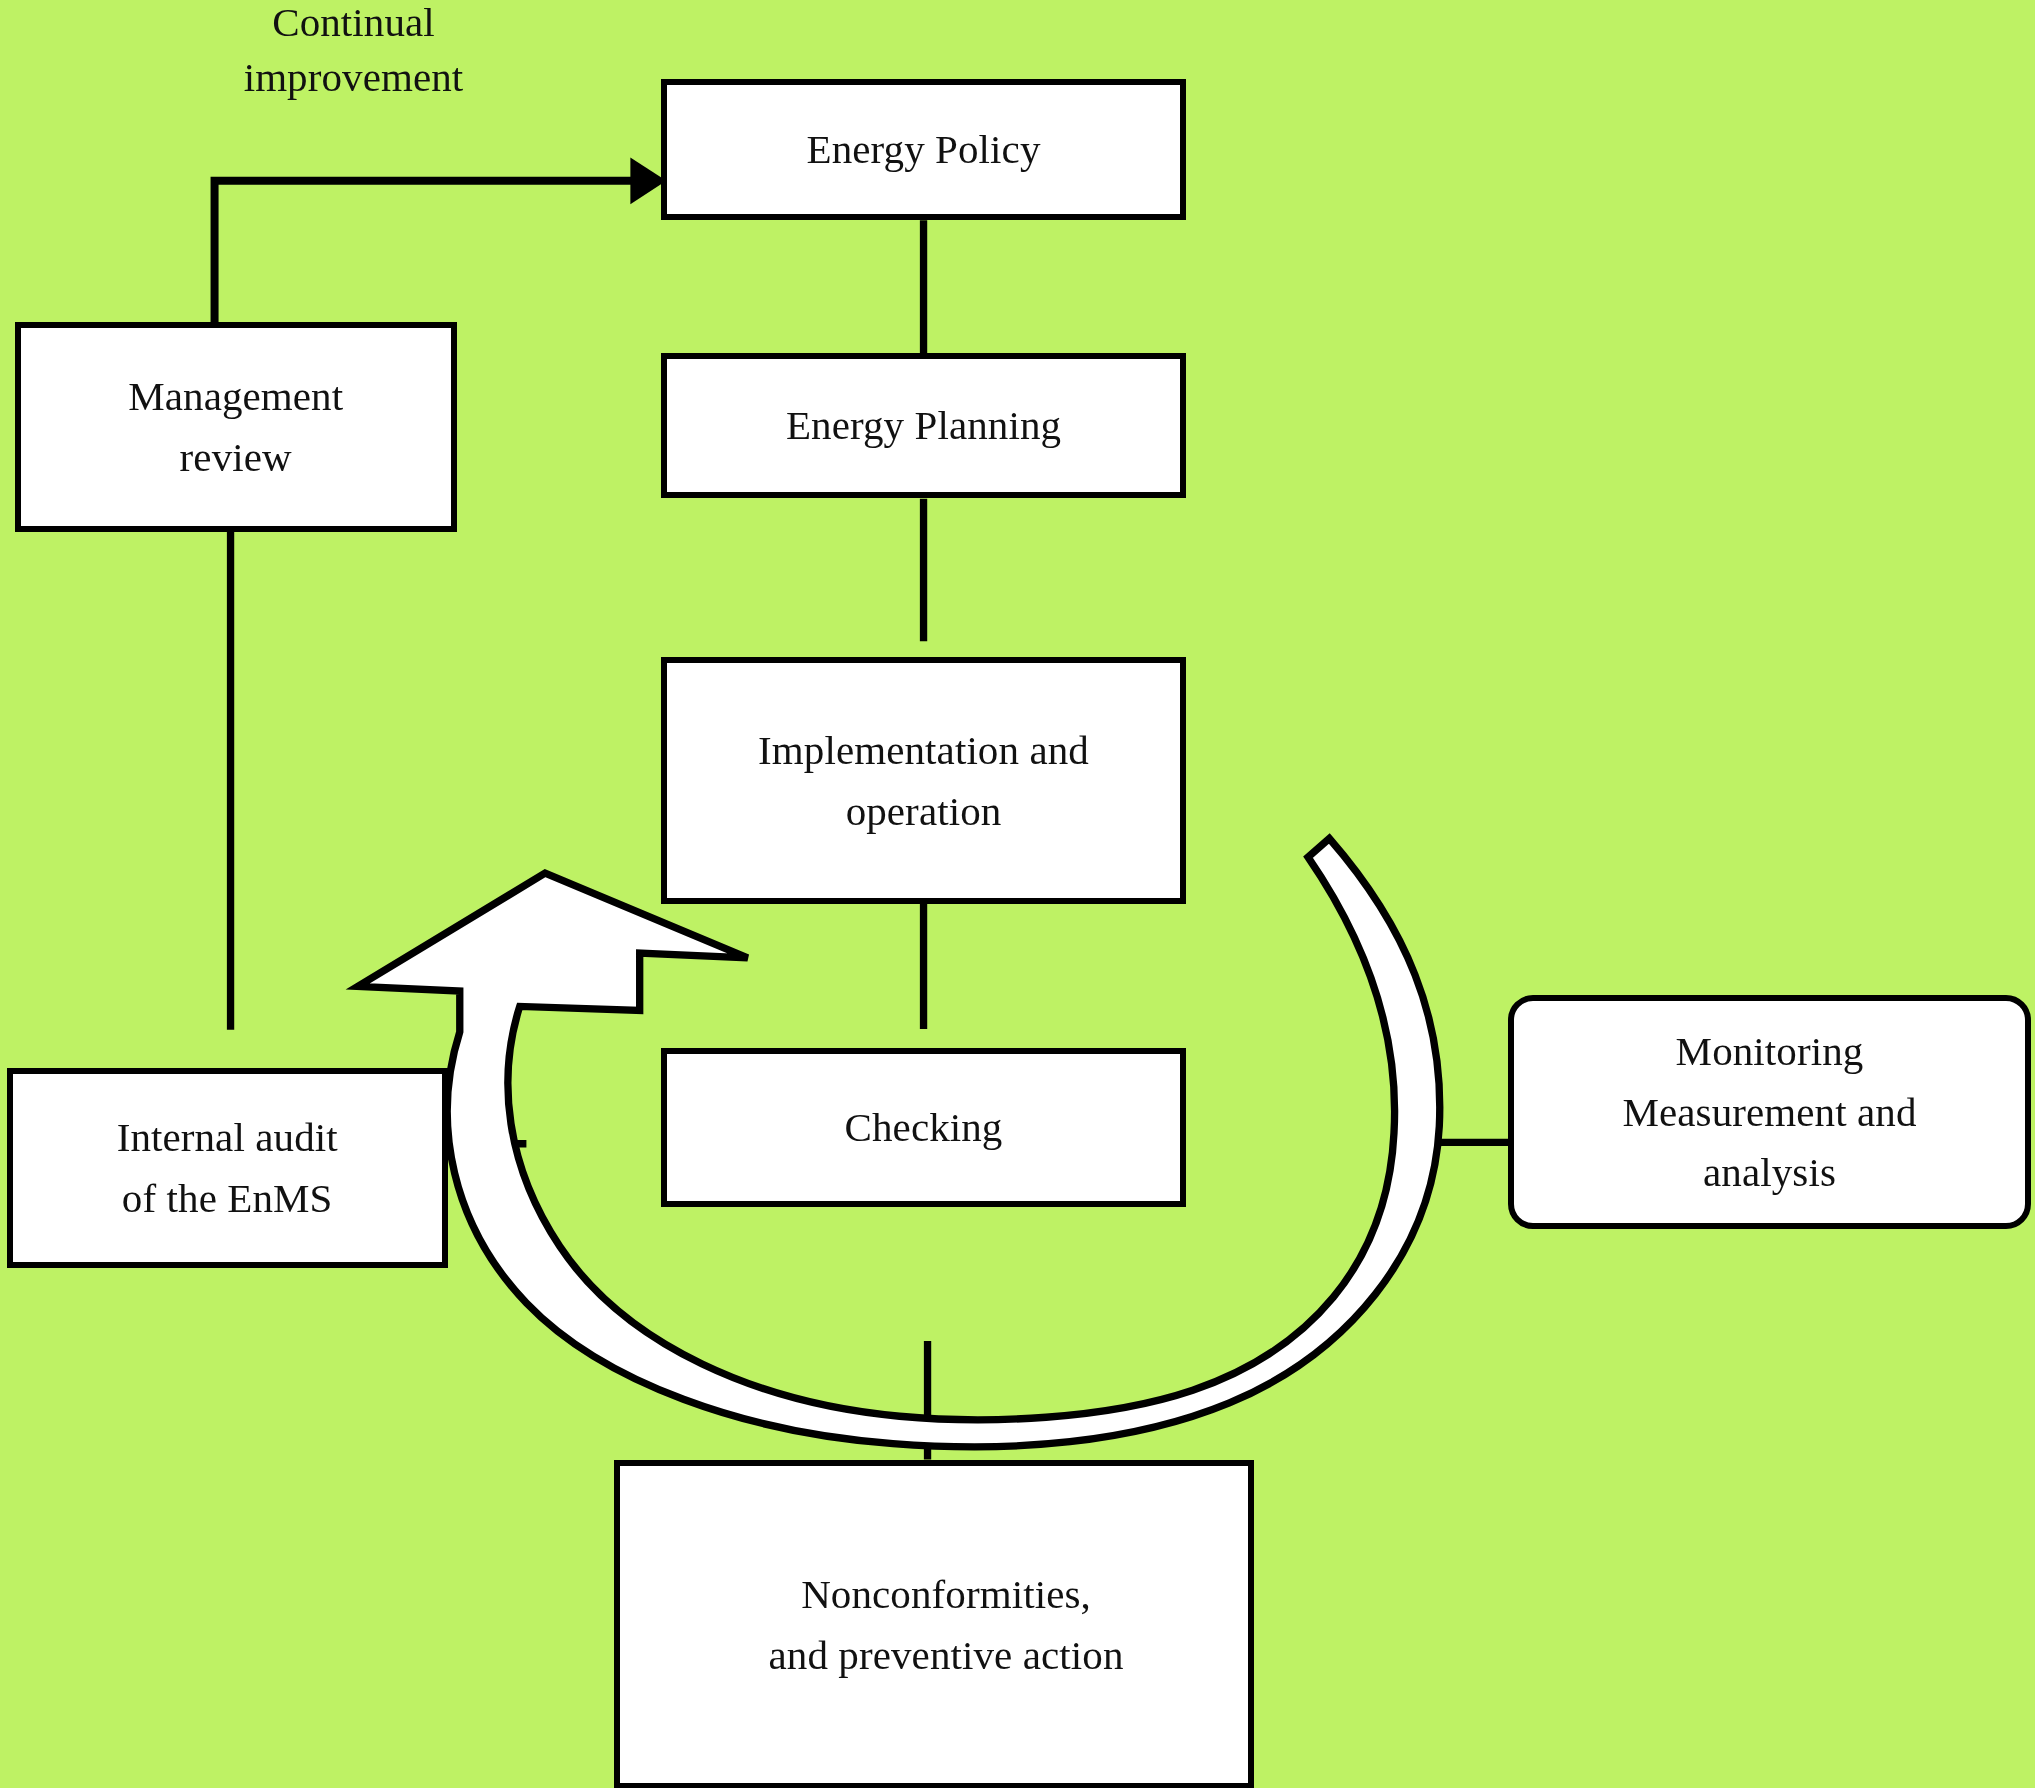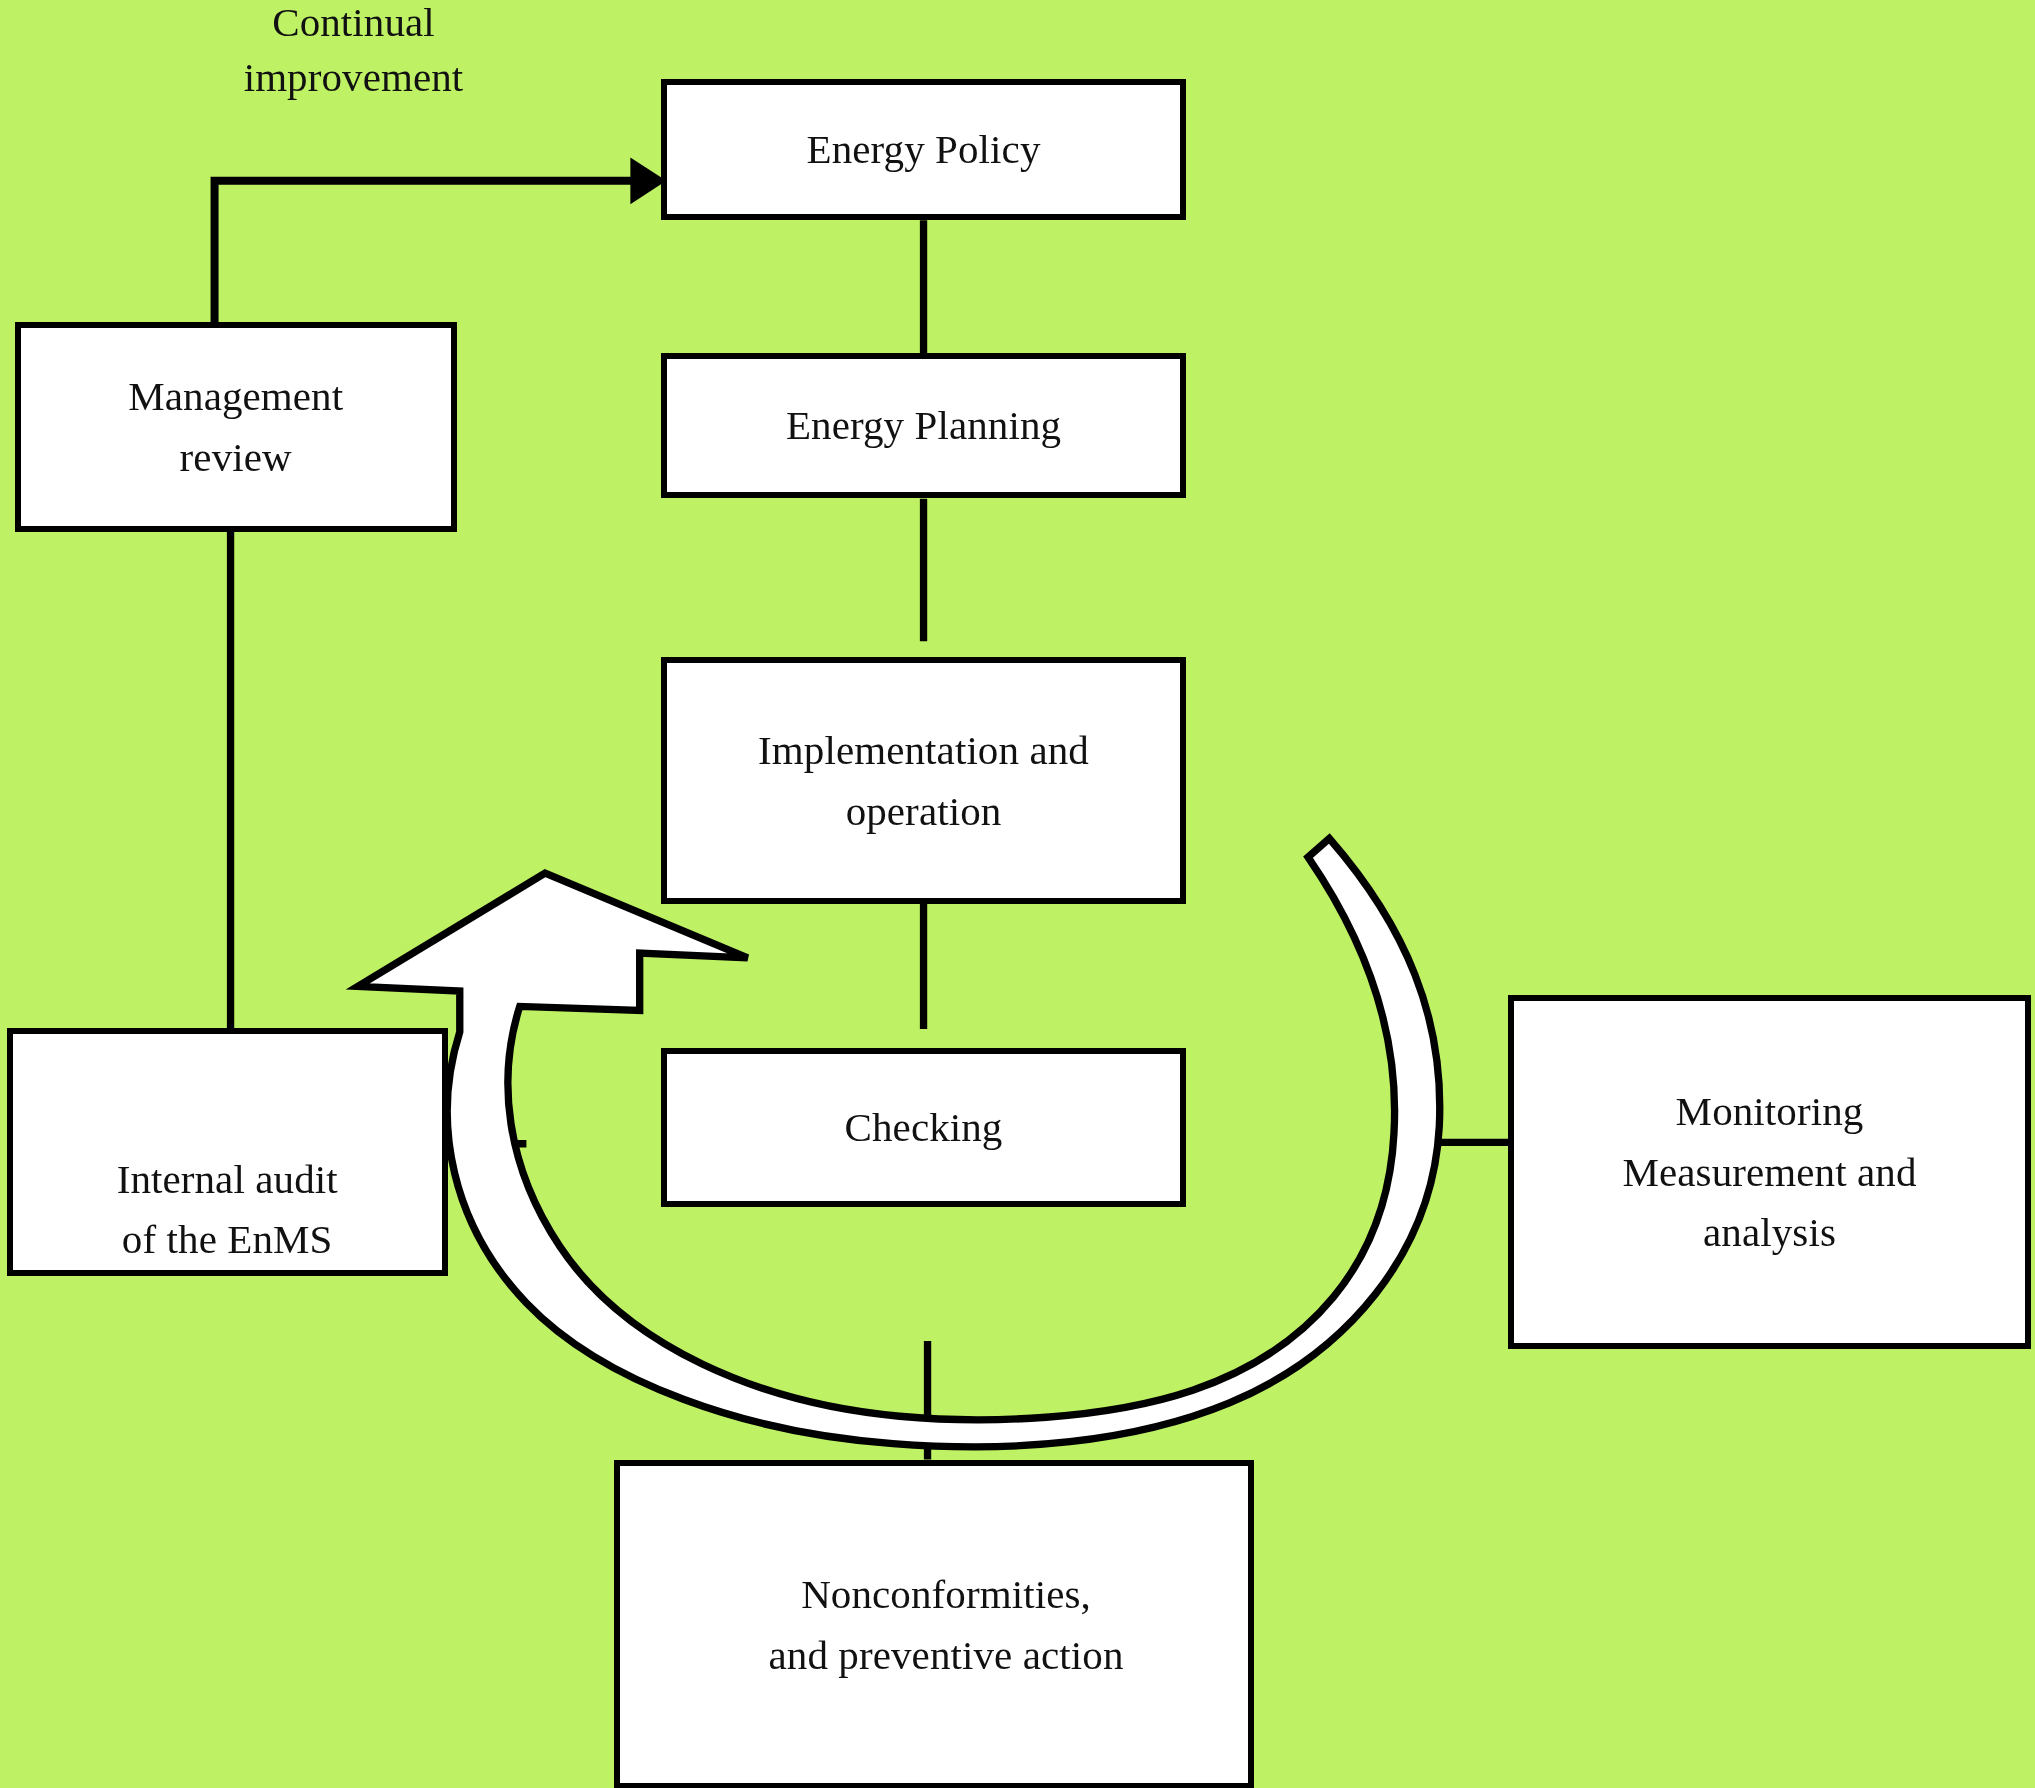--- a/index.html
+++ b/index.html
@@ -119,26 +119,26 @@
 
   <div class="node-box" style="left:661px; top:1028px; width:525px; height:159px;margin-top:20px;">
     <span class="node-line">Checking</span>
   </div>
 
   <div class="node-box" style="left:14.7px; top:322px; width:442px; height:210px;">
     <span class="node-line">Management</span>
     <span class="node-line">review</span>
   </div>
 
-  <div class="node-box" style="left:6.7px; top:1028px; width:441px; height:248px;justify-content:flex-end;">
+  <div class="node-box" style="left:6.7px; top:1068px; width:441px; height:200px;">
     <span class="node-line">Internal audit</span>
     <span class="node-line">of the EnMS</span>
   </div>
 
-  <div class="node-box" style="left:1508px; top:995px; width:523px; height:354px;">
+  <div class="node-box" style="left:1508px; top:995px; width:523px; height:234px;border-radius:25px;">
     <span class="node-line">Monitoring</span>
     <span class="node-line">Measurement and</span>
     <span class="node-line">analysis</span>
   </div>
 
   <div class="node-box" style="left:614px; top:1460px; width:640px; height:329px;padding-left:24px;">
     <span class="node-line">Nonconformities,</span>
     <span class="node-line">and preventive action</span>
   </div>
 

